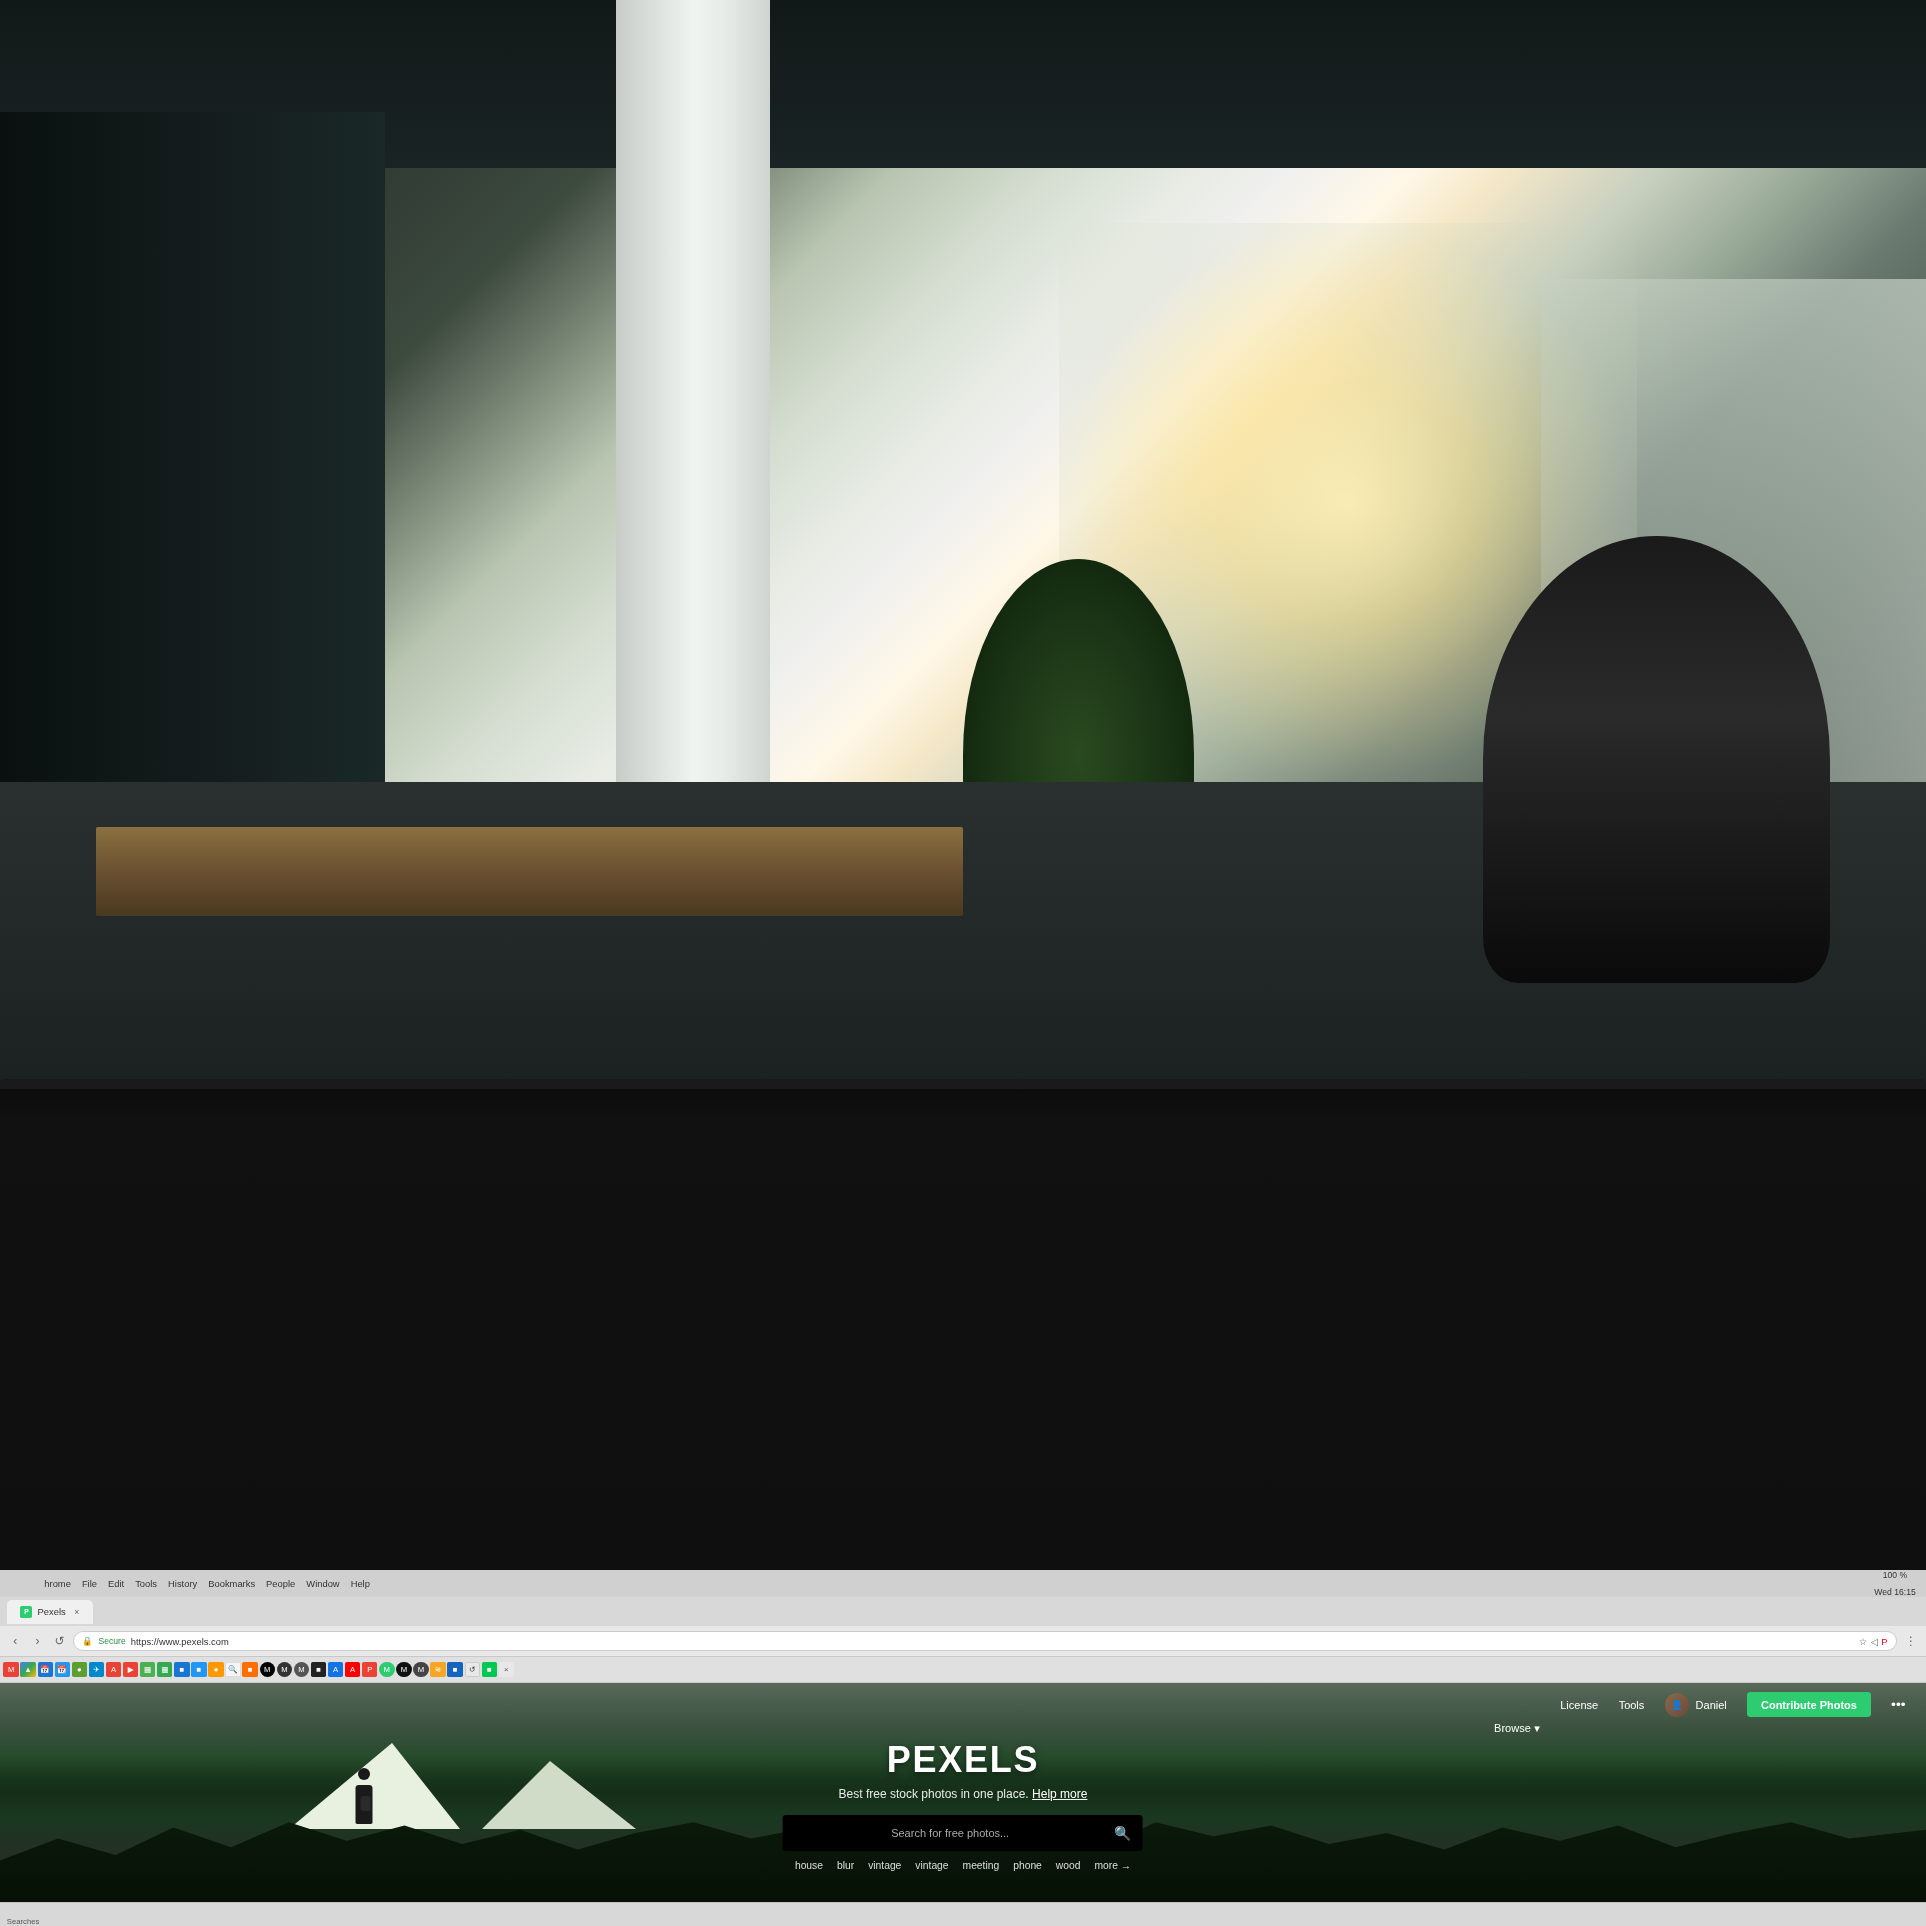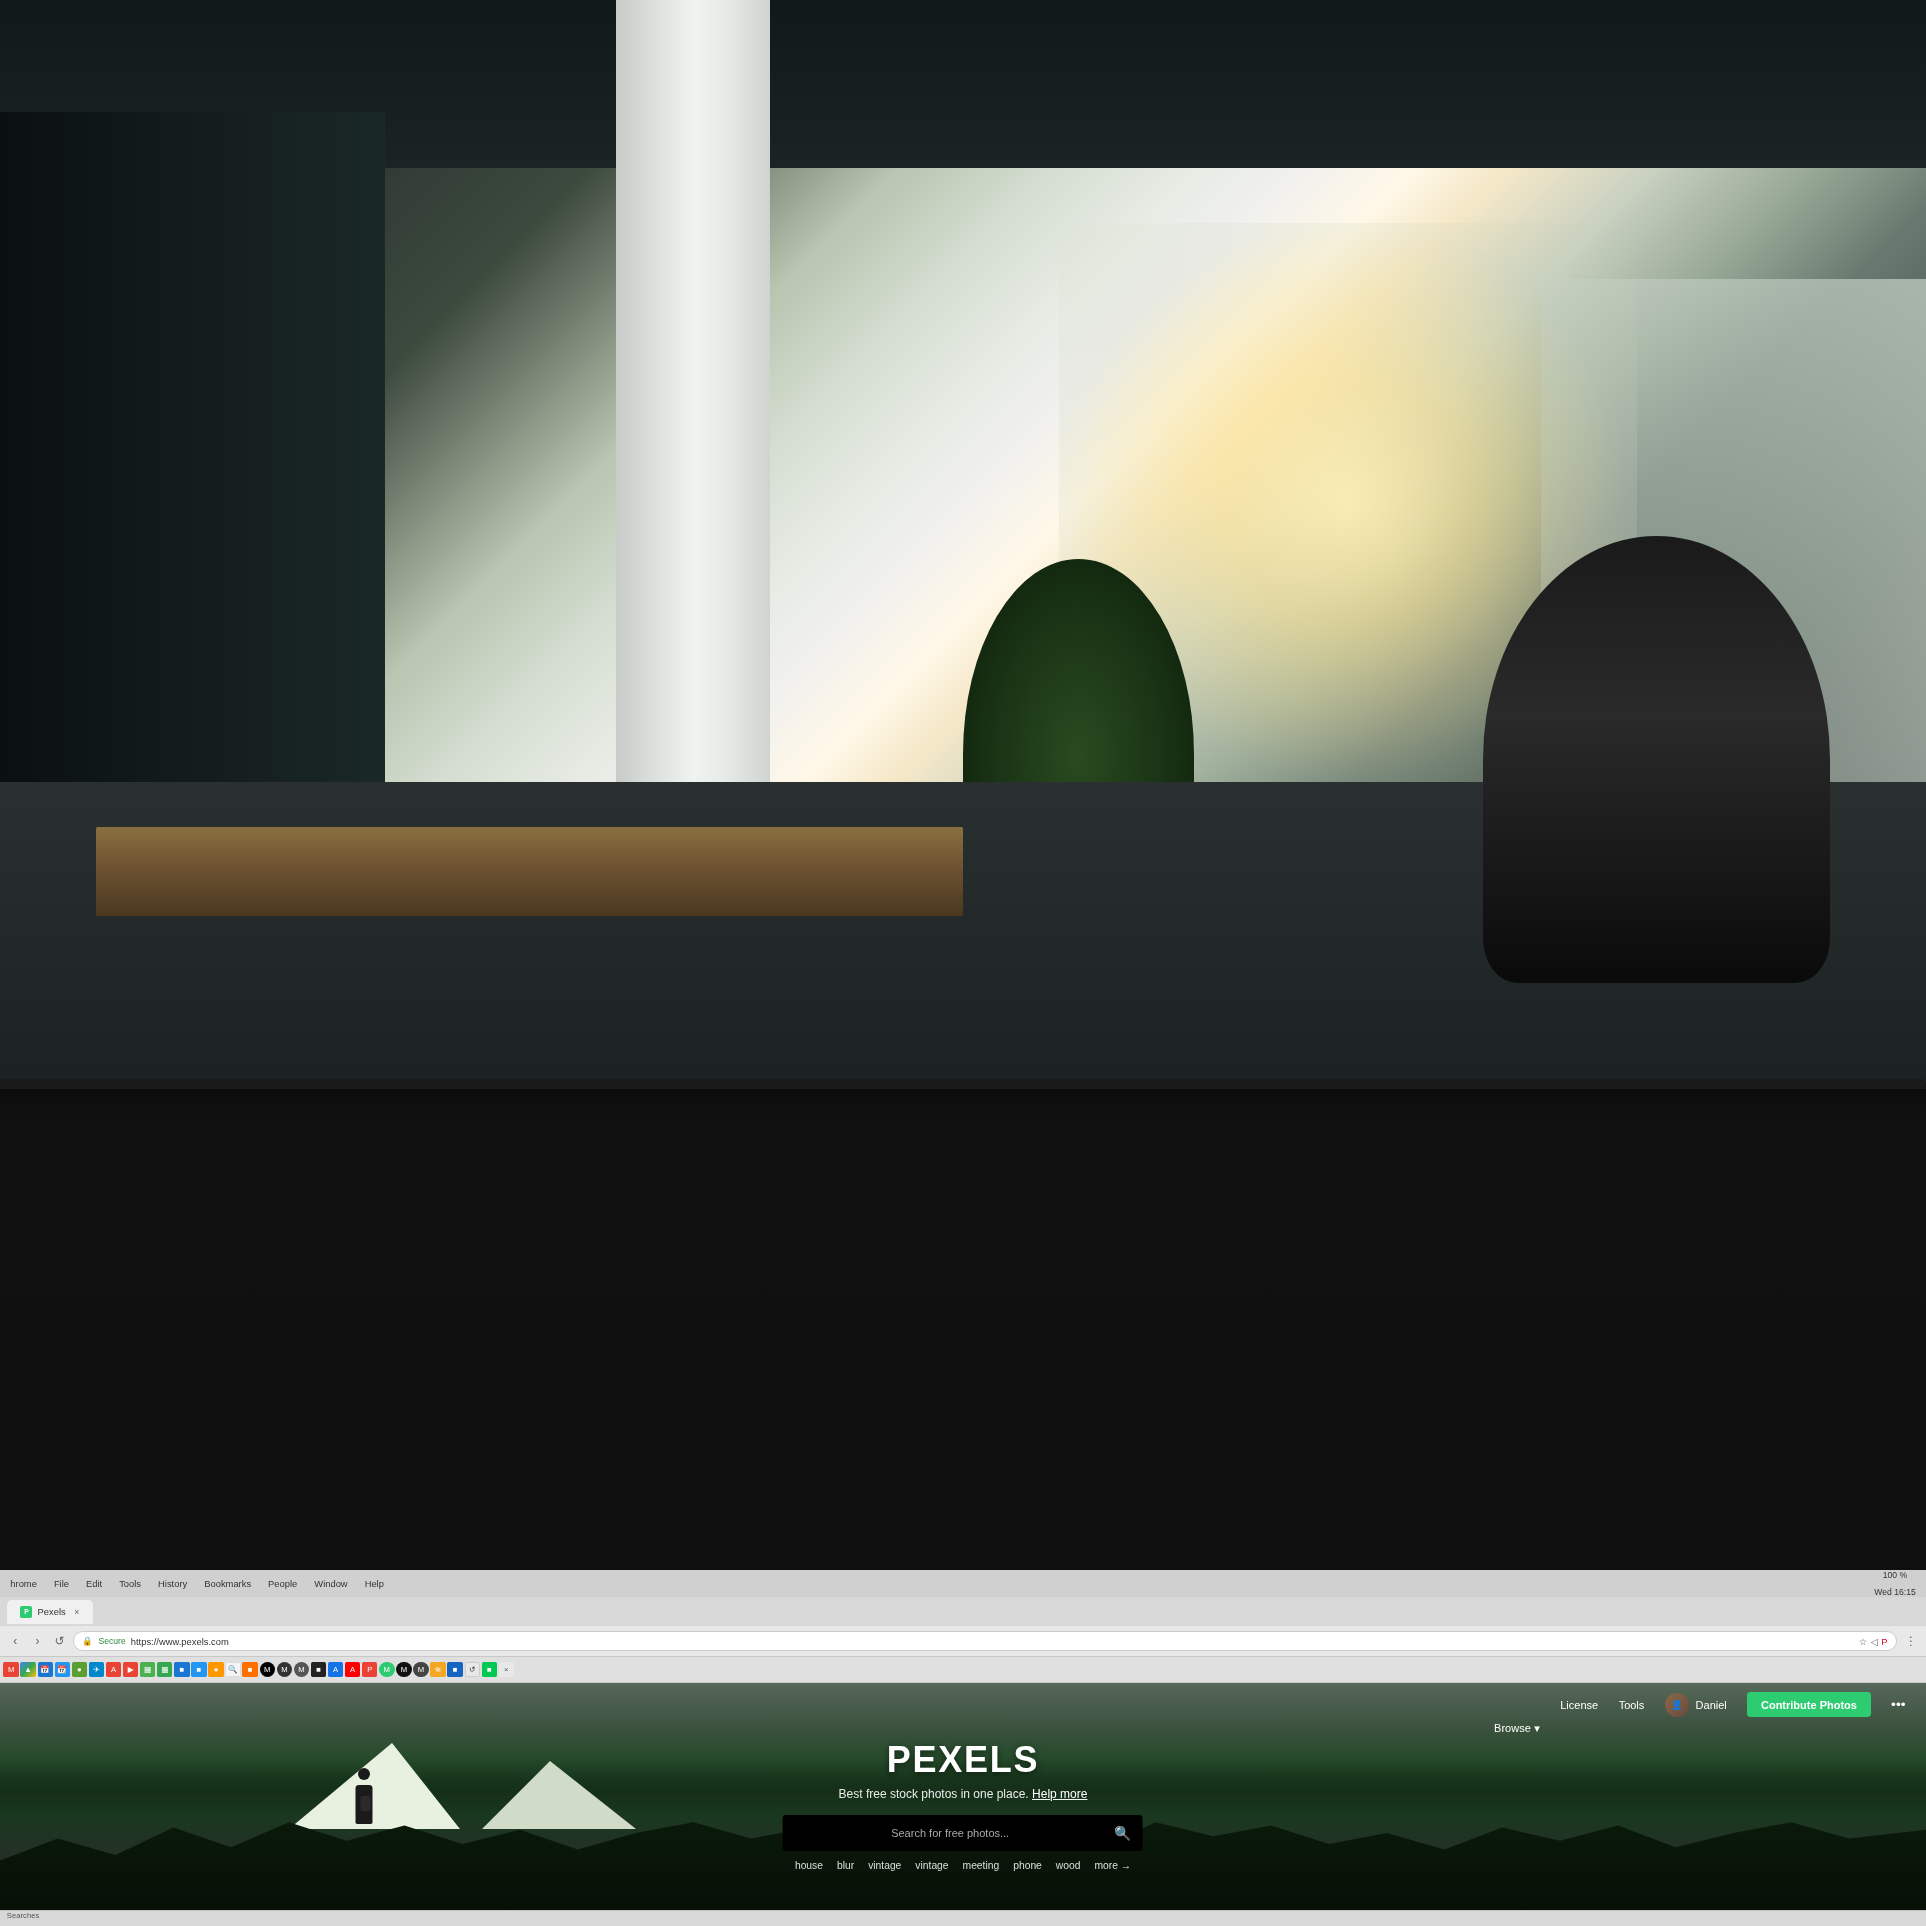--- a/index.html
+++ b/index.html
@@ -174,21 +174,22 @@
       display: flex;
       align-items: center;
       padding: 0 10.3px;
       gap: 6.8px;
       font-size: 9.4px;
       color: #333;
     }
 
     .title-bar-text {
       display: flex;
-      gap: 17px;
+      gap: 11px;
+      margin-left: 34px;
     }
 
     .title-bar-item {
       cursor: pointer;
       color: #333;
       font-size: 9.4px;
     }
 
     .title-bar-right {
       margin-left: auto;
@@ -596,24 +597,24 @@
       font-size: 10.3px;
       cursor: pointer;
     }
 
     
     .status-bar {
       position: absolute;
       bottom: 0;
       left: 0;
       right: 0;
-      height: 16px;
+      height: 24px;
       background: #d8d8d8;
       display: flex;
-      align-items: flex-start;
+      align-items: flex-end;
       padding: 0 6.8px;
       font-size: 7.7px;
       color: #555;
       border-top: 0.9px solid #c0c0c0;
     }
 
     
     .tb-icon {
       width: 15.4px;
       height: 15.4px;

